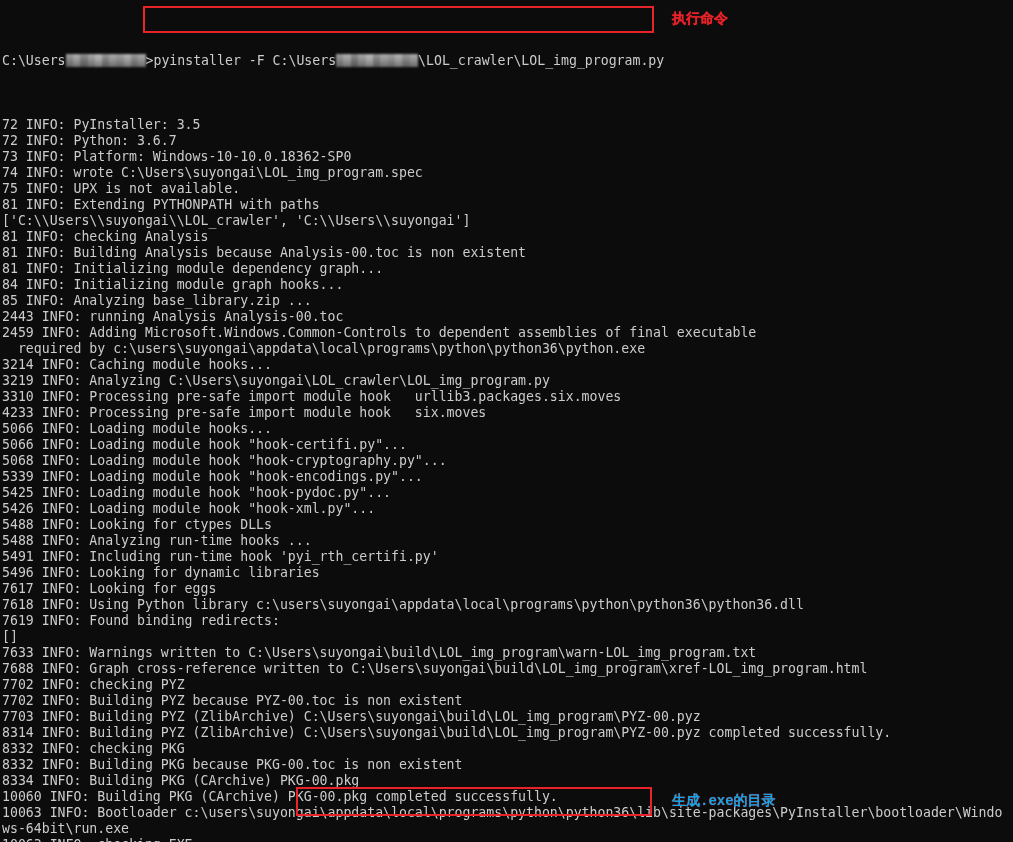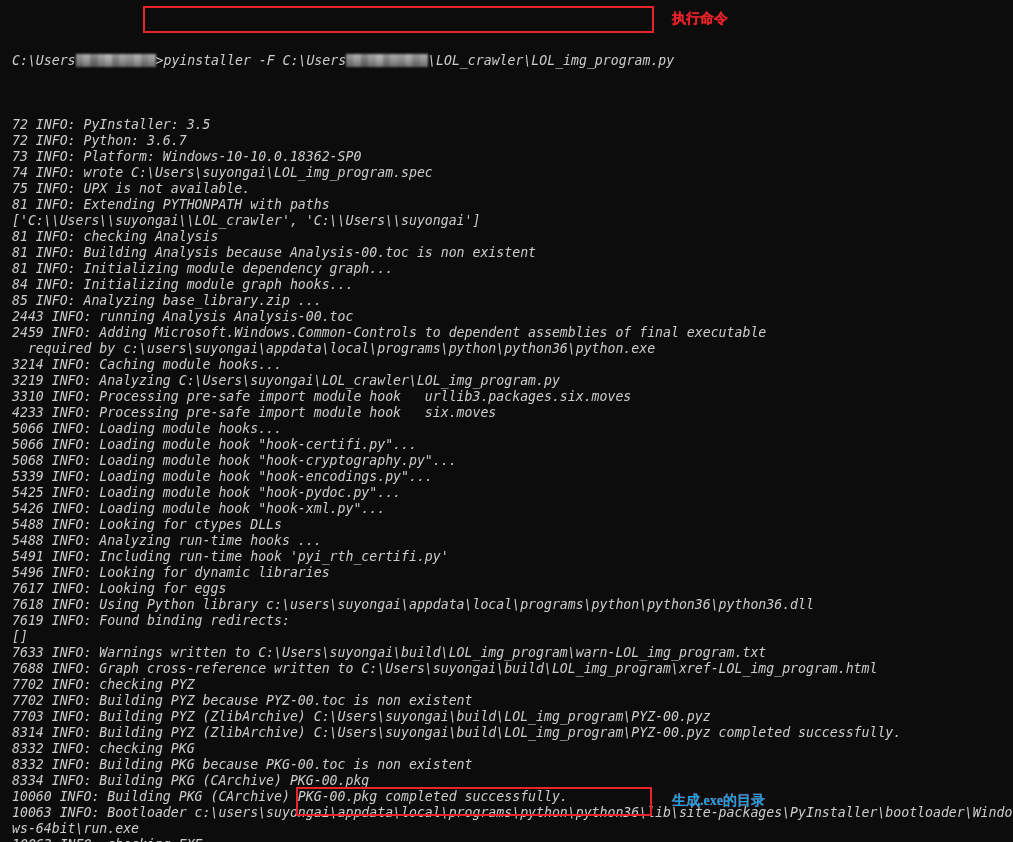--- a/index.html
+++ b/index.html
@@ -21,24 +21,23 @@
     top: 5px;
     width: 1013px;
     color: #cccccc;
     font-size: 13.2px;
     line-height: 16px;
     white-space: pre;
     letter-spacing: 0px;
   }
   .line {
     height: 16px;
-    padding-left: 12px;
+    padding-left: 2px;
     white-space: pre;
     overflow: visible;
-    font-style: italic;
   }
   
   .blur {
     display: inline-block;
     vertical-align: middle;
     height: 13px;
     position: relative;
     top: -1px;
     background-image:
       linear-gradient(90deg,
@@ -61,21 +60,21 @@
   
   .anno-box {
     position: absolute;
     border: 2px solid #e8232a;
     box-sizing: border-box;
     pointer-events: none;
   }
   .anno-text {
     position: absolute;
     color: #e8232a;
-    font-family: Liberation Serif, serif;
+    font-family: Liberation Mono, monospace;
     font-size: 14px;
     font-weight: 700;
     white-space: nowrap;
     text-shadow: 0 0 1px #e8232a;
   }
 </style>
 </head>
 <body>
 
 <div id="screen">

